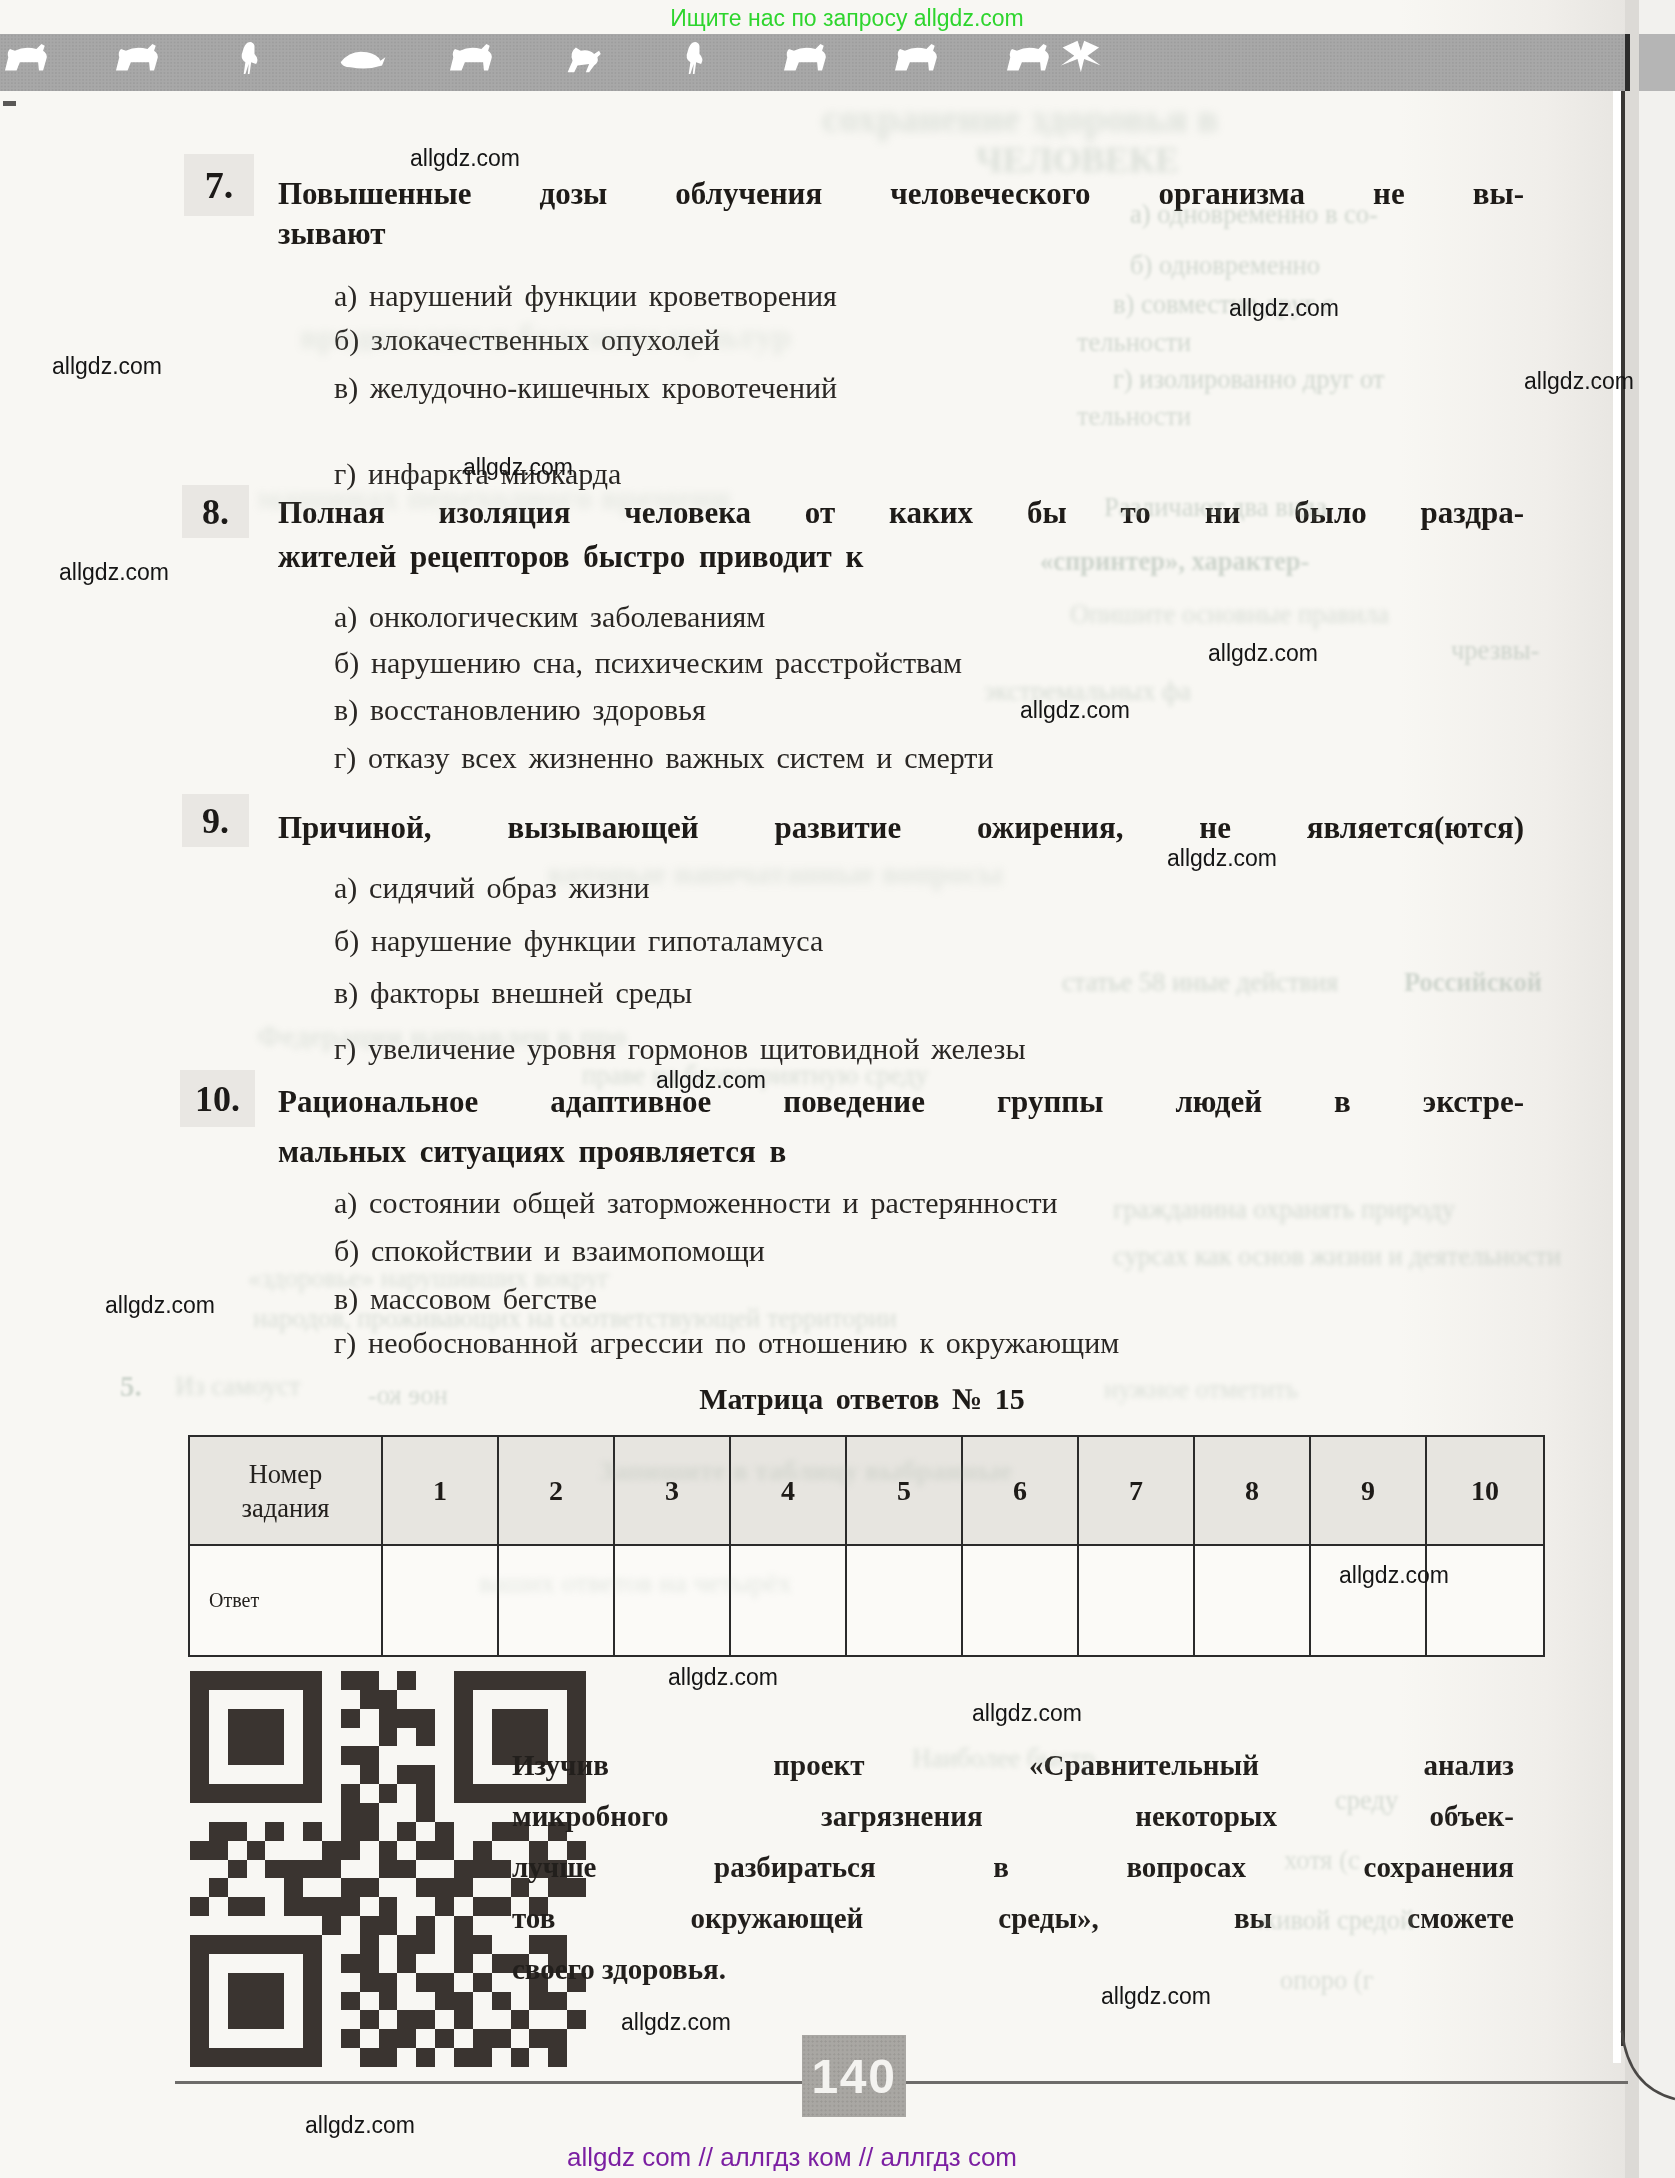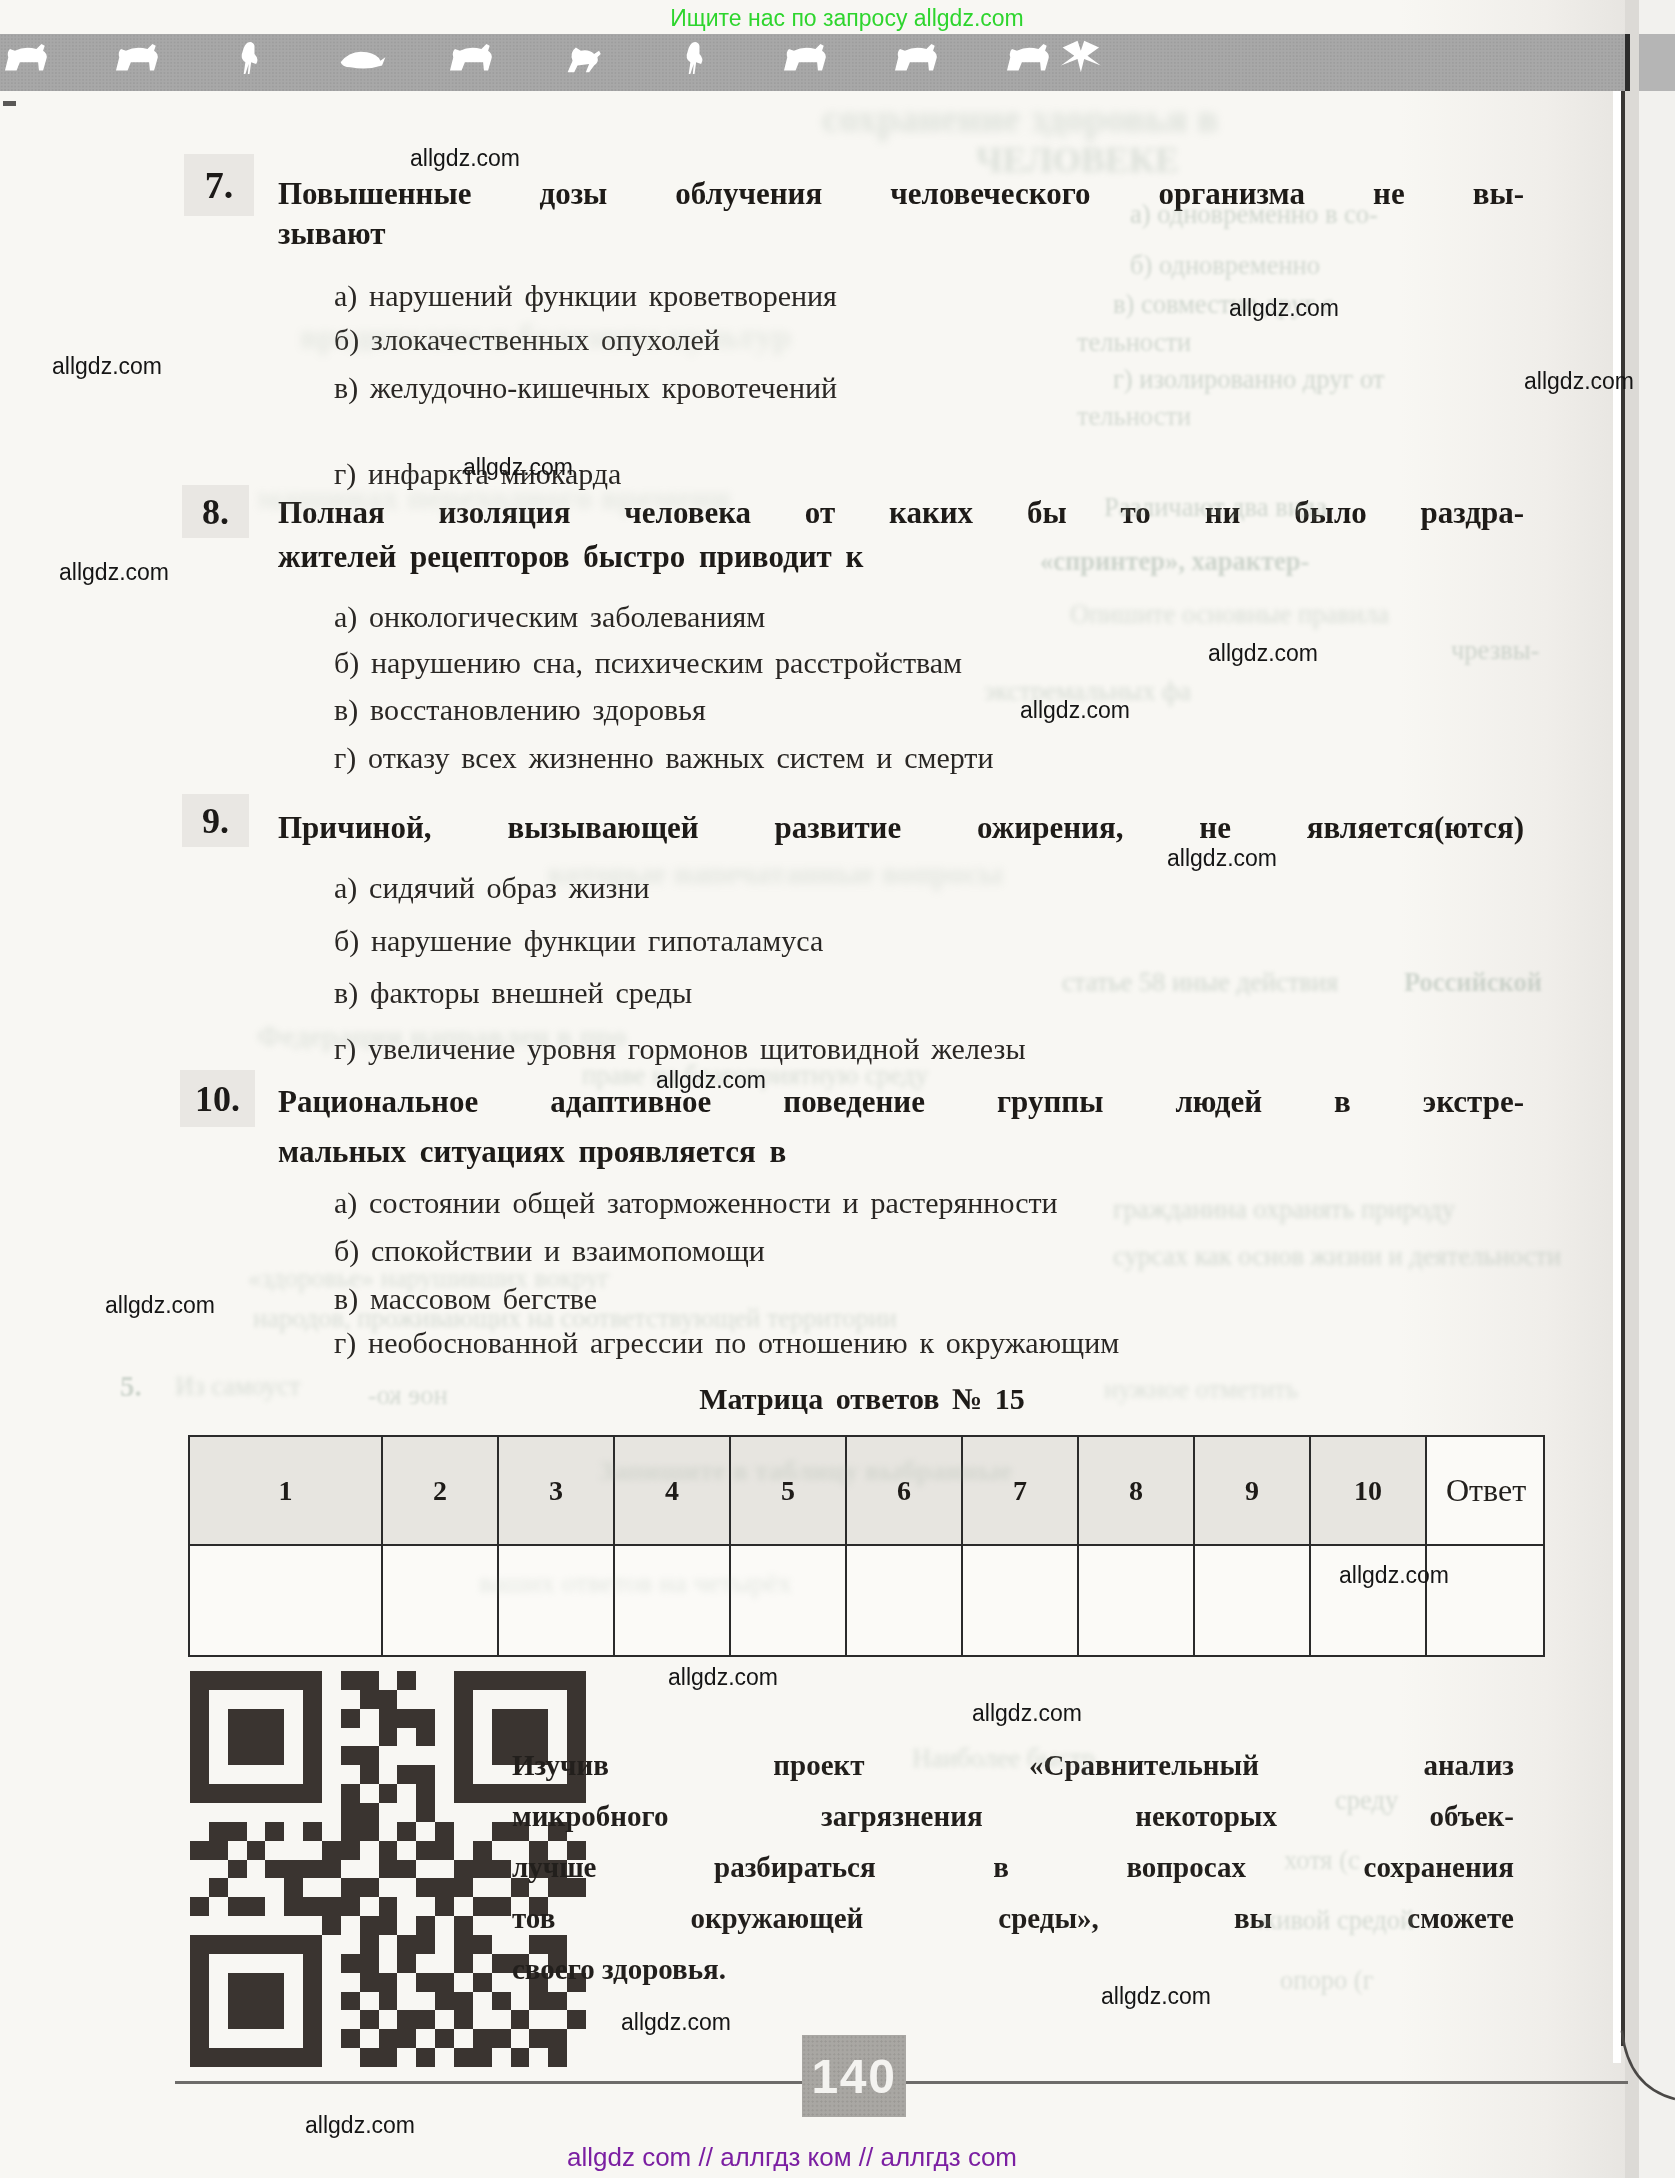--- a/index.html
+++ b/index.html
@@ -32,21 +32,21 @@
   .mtitle{position:absolute;left:188px;top:1382px;width:1348px;text-align:center;
           font-size:30px;font-weight:bold;color:#1e1b18;word-spacing:5.1px;}
   .matrix{position:absolute;left:188px;top:1435px;border:2.6px solid #2b2b2b;
           display:grid;grid-template-columns:193px repeat(10,116px);grid-template-rows:109px 109px;
           background:#fbfaf7;}
   .matrix .cell{border-right:2.6px solid #2b2b2b;border-bottom:2.6px solid #2b2b2b;
                 display:flex;align-items:center;justify-content:center;}
   .matrix .cell.hdr{background:#e7e5e0;font-weight:bold;font-size:28px;color:#1e1b18;}
   .matrix .cell.hdr0{background:#e7e5e0;flex-direction:column;font-weight:normal;font-size:26.5px;
                      line-height:34px;color:#24211e;}
-  .matrix .cell.ans0{justify-content:flex-start;padding-left:19px;font-size:32px;color:#24211e;}
+  .matrix .cell.ans0{justify-content:flex-start;padding-left:19px;font-size:20px;color:#24211e;}
   .matrix .cell:nth-child(11n){border-right:none;}
   .matrix .cell:nth-child(n+12){border-bottom:none;}
   .matrix .cell{box-sizing:border-box;}
 
   .qr{position:absolute;left:190px;top:1671px;width:396px;height:396px;
       display:grid;grid-template-columns:repeat(21,1fr);grid-template-rows:repeat(21,1fr);}
   .qr i{display:block;}
   .qr i.on{background:#3a3430;}
 
   .note{position:absolute;left:512px;top:1740px;width:1002px;}
@@ -143,20 +143,24 @@
       <div class="qline just" style="left: 278px; top: 1084px; width: 1246px;">Рациональное адаптивное поведение группы людей в экстре-</div>
       <div class="qline" style="left: 278px; top: 1134px; width: 770px;">мальных ситуациях проявляется в</div>
       <div class="opt" style="top: 1186px;">а) состоянии общей заторможенности и растерянности</div>
       <div class="opt" style="top: 1234px;">б) спокойствии и взаимопомощи</div>
       <div class="opt" style="top: 1282px;">в) массовом бегстве</div>
       <div class="opt" style="top: 1326px;">г) необоснованной агрессии по отношению к окружающим</div>
     </div>
 
   <div class="mtitle">Матрица ответов № 15</div>
   <div class="matrix" id="matrix">
+      <div class="cell hdr0">
+        <div>Номер</div>
+        <div>задания</div>
+      </div>
       <div class="cell hdr">1</div>
       <div class="cell hdr">2</div>
       <div class="cell hdr">3</div>
       <div class="cell hdr">4</div>
       <div class="cell hdr">5</div>
       <div class="cell hdr">6</div>
       <div class="cell hdr">7</div>
       <div class="cell hdr">8</div>
       <div class="cell hdr">9</div>
       <div class="cell hdr">10</div>

